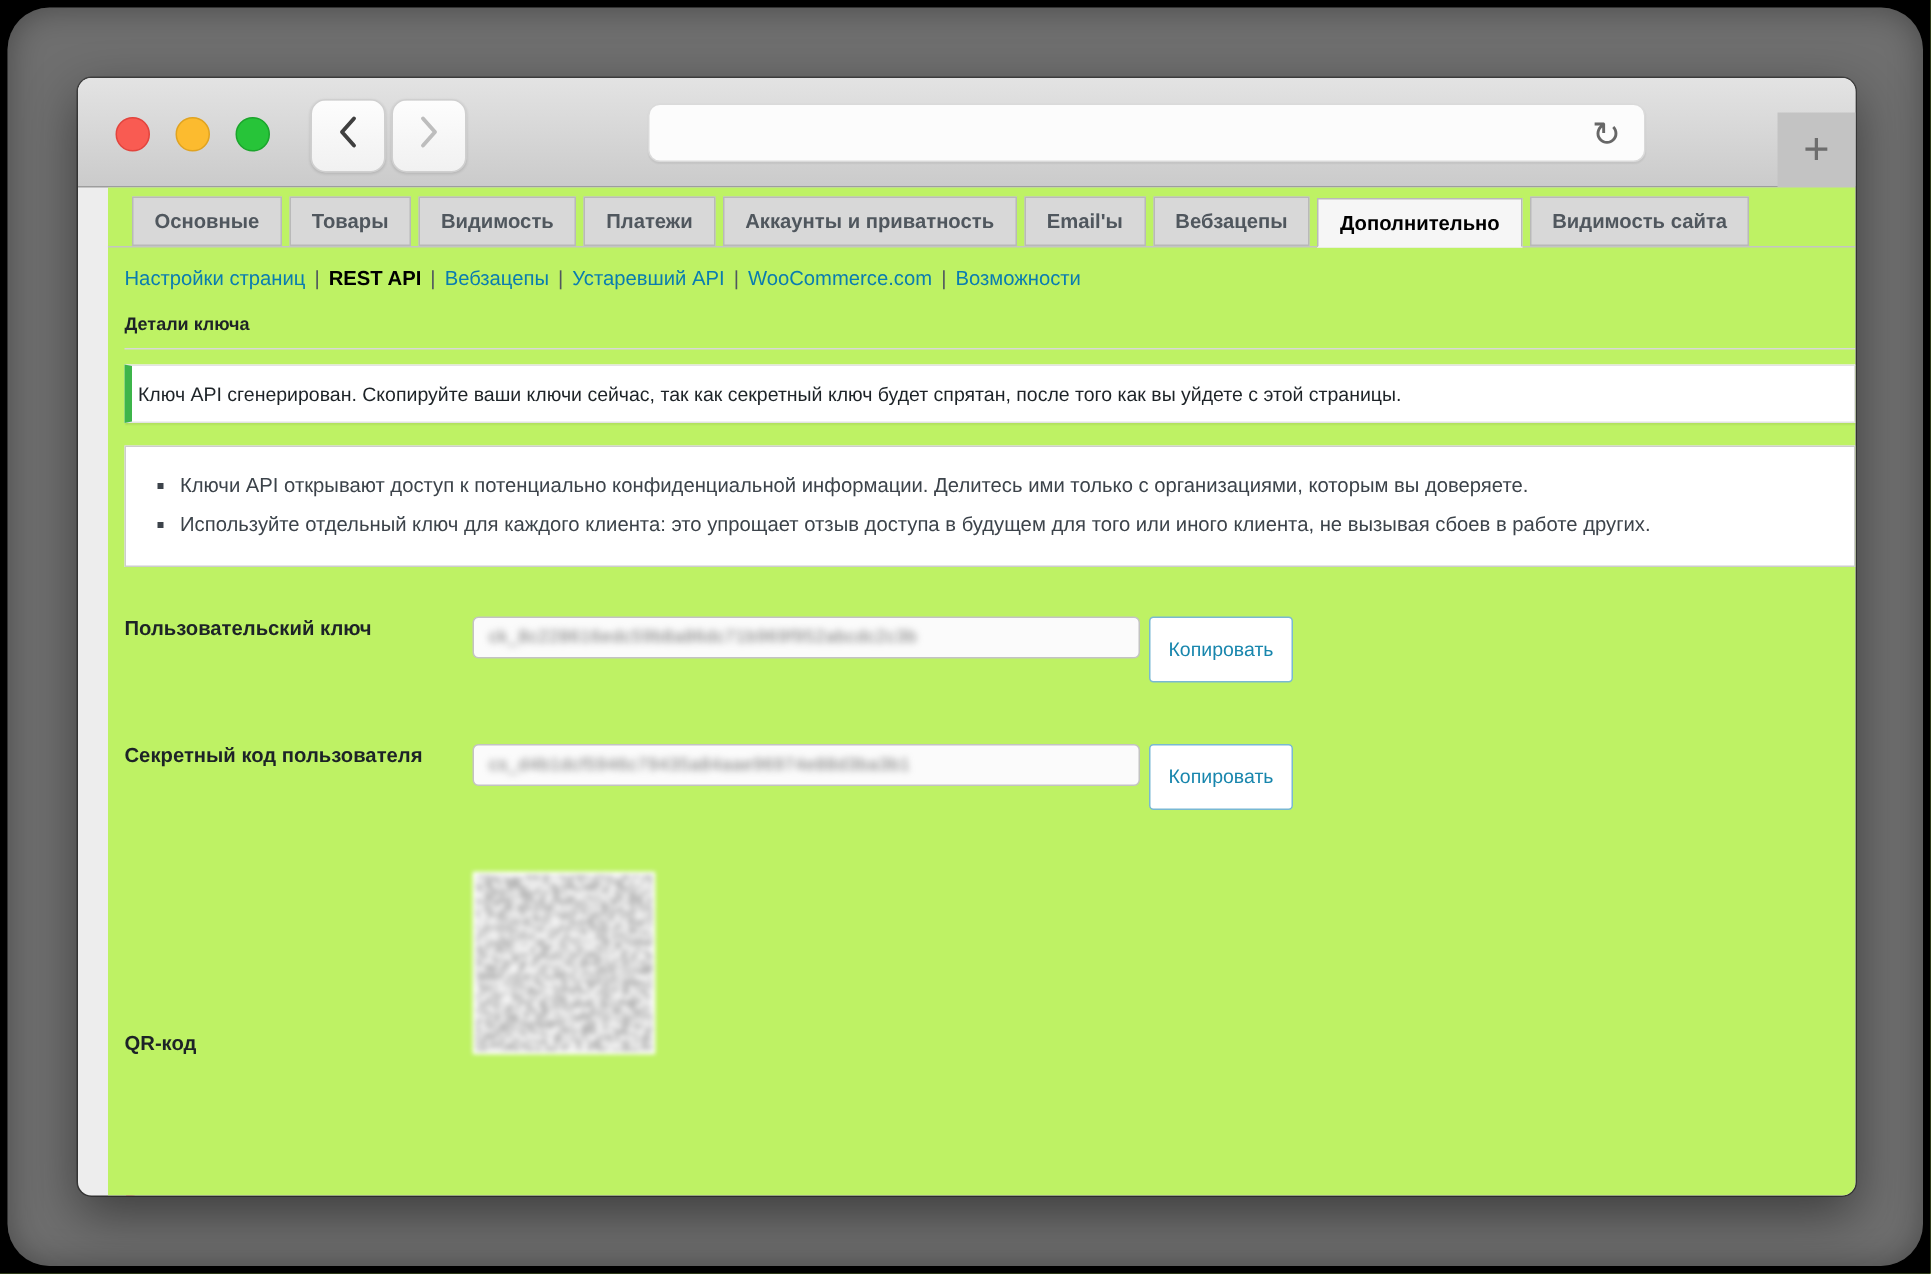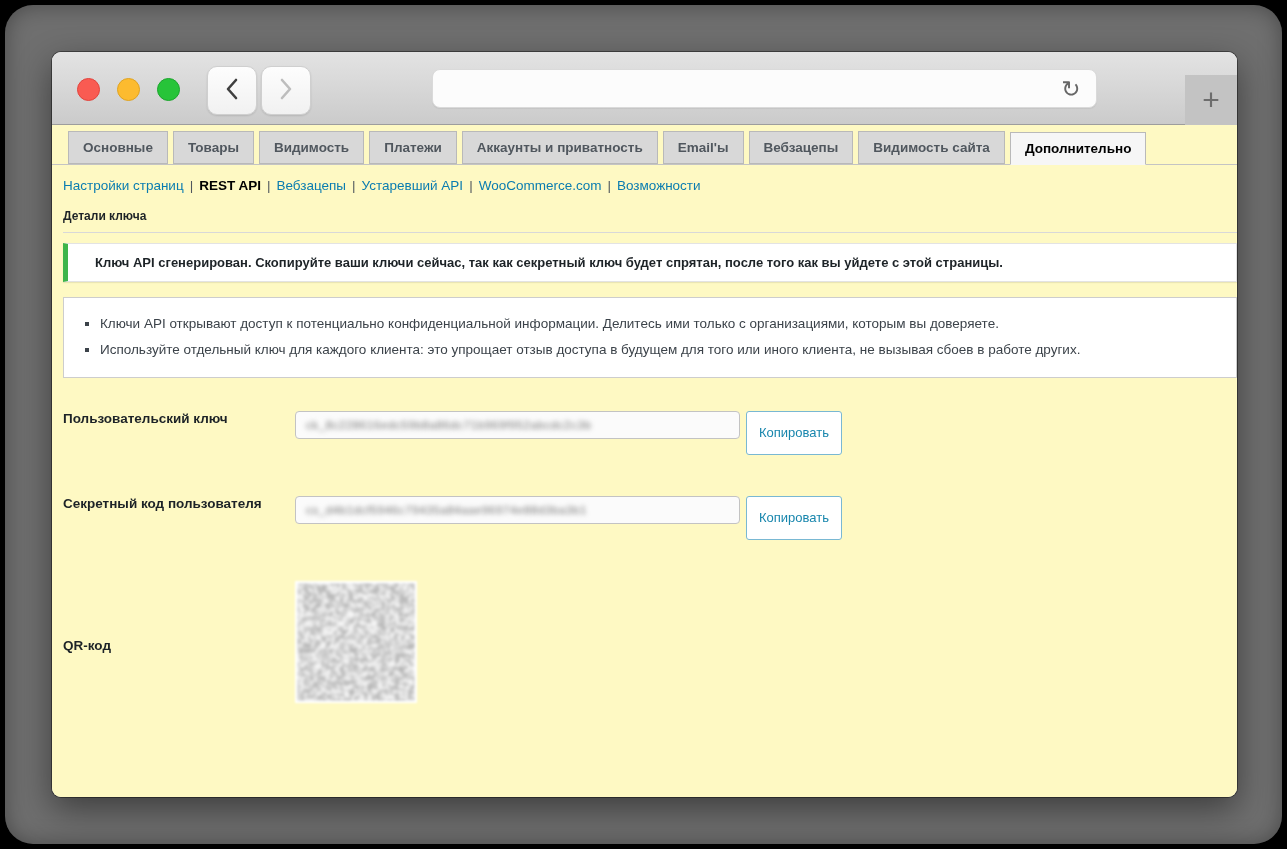--- a/index.html
+++ b/index.html
@@ -35,22 +35,22 @@
                       border:none; background:transparent; outline:none; font-size:14px; width:610px; }
   .reload { position:absolute; right:10px; top:4px; width:30px; height:30px;
             font-size:23px; color:#676767; display:flex; align-items:center;
             justify-content:center; cursor:pointer; }
 
   .newtab { position:absolute; right:0; top:23px; width:52px; height:50px;
             background:#c3c3c3; color:#6d6d6d; font-size:30px; font-weight:300;
             display:flex; align-items:center; justify-content:center; cursor:pointer; }
 
   
-  .page { position:relative; height:672px; background:#fef9c3; overflow:hidden;
-          color:#3c434a; font-size:13px; }
+  .page { position:relative; height:672px; background:#bef264; overflow:hidden;
+          color:#3c434a; font-size:13px;margin-left:20px; }
 
   .tabstrip { display:flex; align-items:flex-end; gap:5px; padding:6px 0 0 16px;
               border-bottom:1px solid #c4c4c4; }
   .tab { padding:8px 14px 8px; background:#d8d8d8; border:1px solid #b9b9b9;
          font-size:13.5px; font-weight:600; color:#50575e; cursor:pointer;
          white-space:nowrap; }
   .tab.active { background:#f6f6f6; color:#000; margin-bottom:-1px;
                 border-bottom:1px solid #f6f6f6; }
 
   .content { margin-left:11px; }
@@ -58,30 +58,30 @@
   .subnav { margin-top:13px; font-size:13.5px; }
   .subnav a { color:#0a7cb0; text-decoration:none; cursor:pointer; }
   .subnav .current { color:#000; font-weight:700; }
   .subnav .sep { color:#50575e; margin:0 6px; }
 
   h1.page-title { margin-top:16px; font-size:12px; font-weight:600; color:#1d2327; }
   .title-rule { margin-top:9px; border-bottom:1px solid #d8d8d8; }
 
   .notice { margin-top:10px; background:#fff; border:1px solid #e3e3e3;
             border-left:5px solid #3db54a; box-shadow:0 1px 1px rgba(0,0,0,.08);
-            padding:11px 27px; font-weight:700; font-size:13px; color:#1d2327; }
+            padding:11px 4px; font-weight:400; font-size:13px; color:#1d2327; }
 
   .infobox { margin-top:15px; background:#fff; border:1px solid #cdcdcd;
              padding:13px 21px; }
   .infobox ul { list-style:square; padding-left:15px; }
   .infobox li { font-size:13.5px; color:#3c434a; line-height:1.95; }
 
   .form { margin-top:33px; }
   .form-row { display:flex; align-items:flex-start; margin-bottom:41px; }
-  .form-row.top { align-items:center; }
+  .form-row.top { align-items:flex-end; }
   .form-label { width:232px; font-weight:700; font-size:13.5px; color:#1d2327;
                 padding-top:0; }
   .form-row.top .form-label { padding-top:8px; }
   .field-input { width:445px; height:28px; background:#fbfbfb;
                  border:1px solid #c3c3c3; border-radius:4px; overflow:hidden;
                  display:flex; align-items:center; padding:0 10px; }
   .blurtext { filter:blur(2.4px); color:#6f6f6f; font-size:11.5px;
               letter-spacing:.6px; white-space:nowrap; }
   .copy-btn { margin-left:6px; height:44px; padding:0 12px; background:#fff;
               border:1px solid #79b8d3; border-radius:3px; color:#1886ad;
@@ -136,22 +136,22 @@
   <div class="page">
 
     <div class="tabstrip">
       <div class="tab">Основные</div>
       <div class="tab">Товары</div>
       <div class="tab">Видимость</div>
       <div class="tab">Платежи</div>
       <div class="tab">Аккаунты и приватность</div>
       <div class="tab">Email'ы</div>
       <div class="tab">Вебзацепы</div>
+      <div class="tab active">Дополнительно</div>
       <div class="tab">Видимость сайта</div>
-      <div class="tab active">Дополнительно</div>
     </div>
 
     <div class="content">
 
       <div class="subnav">
         <a>Настройки страниц</a><span class="sep">|</span><span class="current">REST API</span><span class="sep">|</span><a>Вебзацепы</a><span class="sep">|</span><a>Устаревший API</a><span class="sep">|</span><a>WooCommerce.com</a><span class="sep">|</span><a>Возможности</a>
       </div>
 
       <h1 class="page-title">Детали ключа</h1>
       <div class="title-rule"></div>

